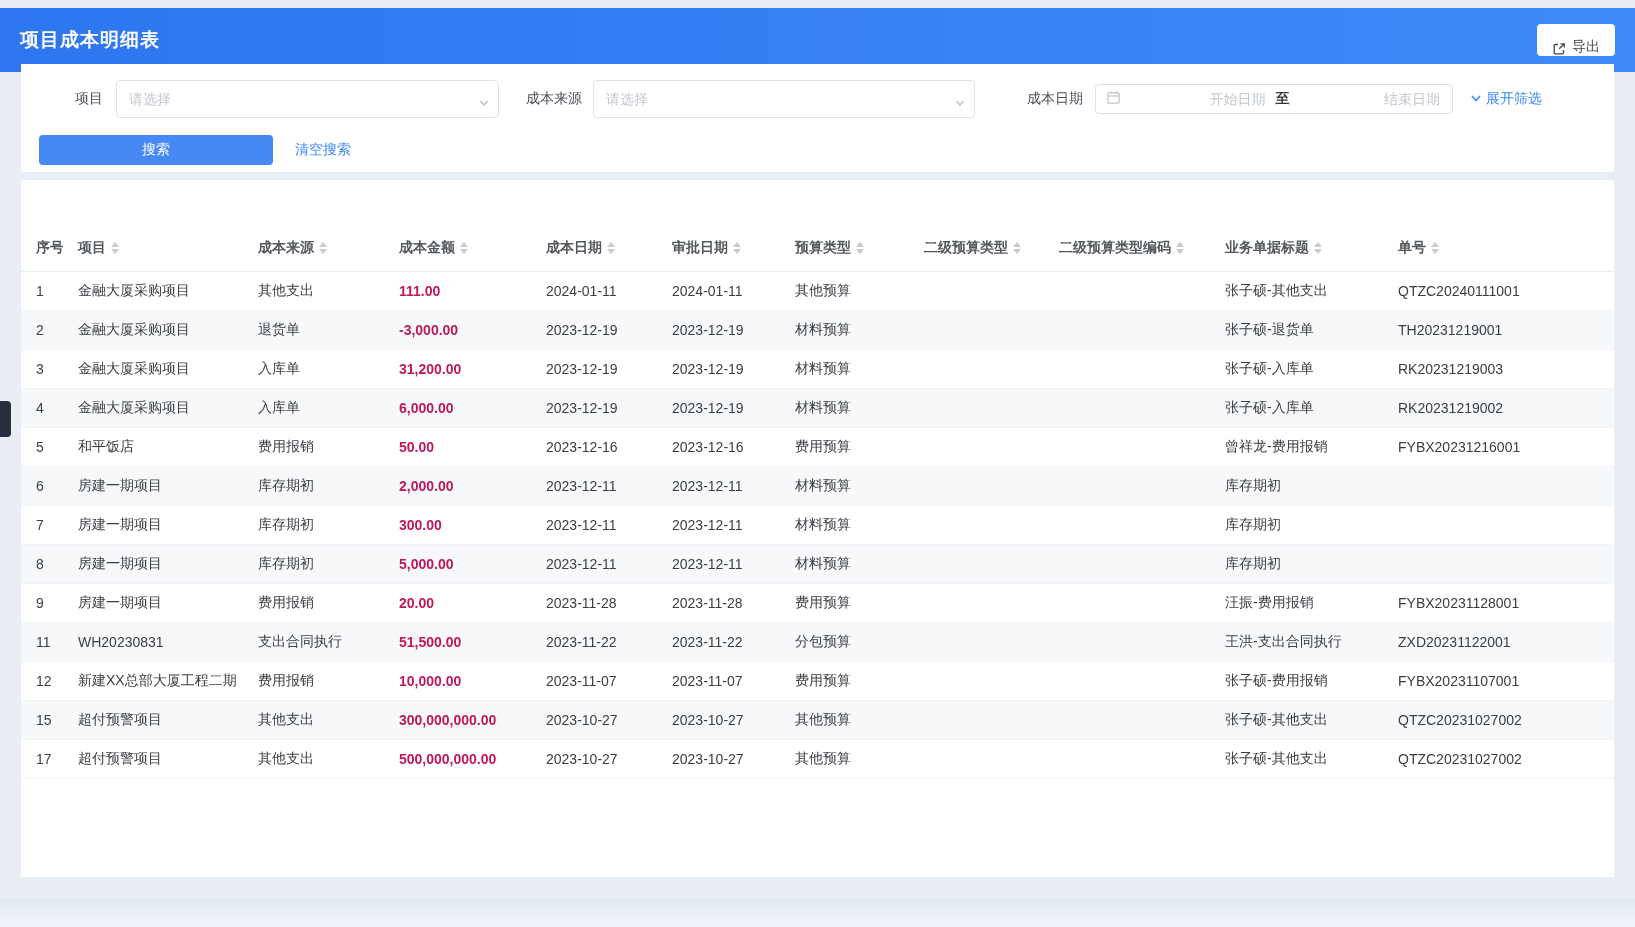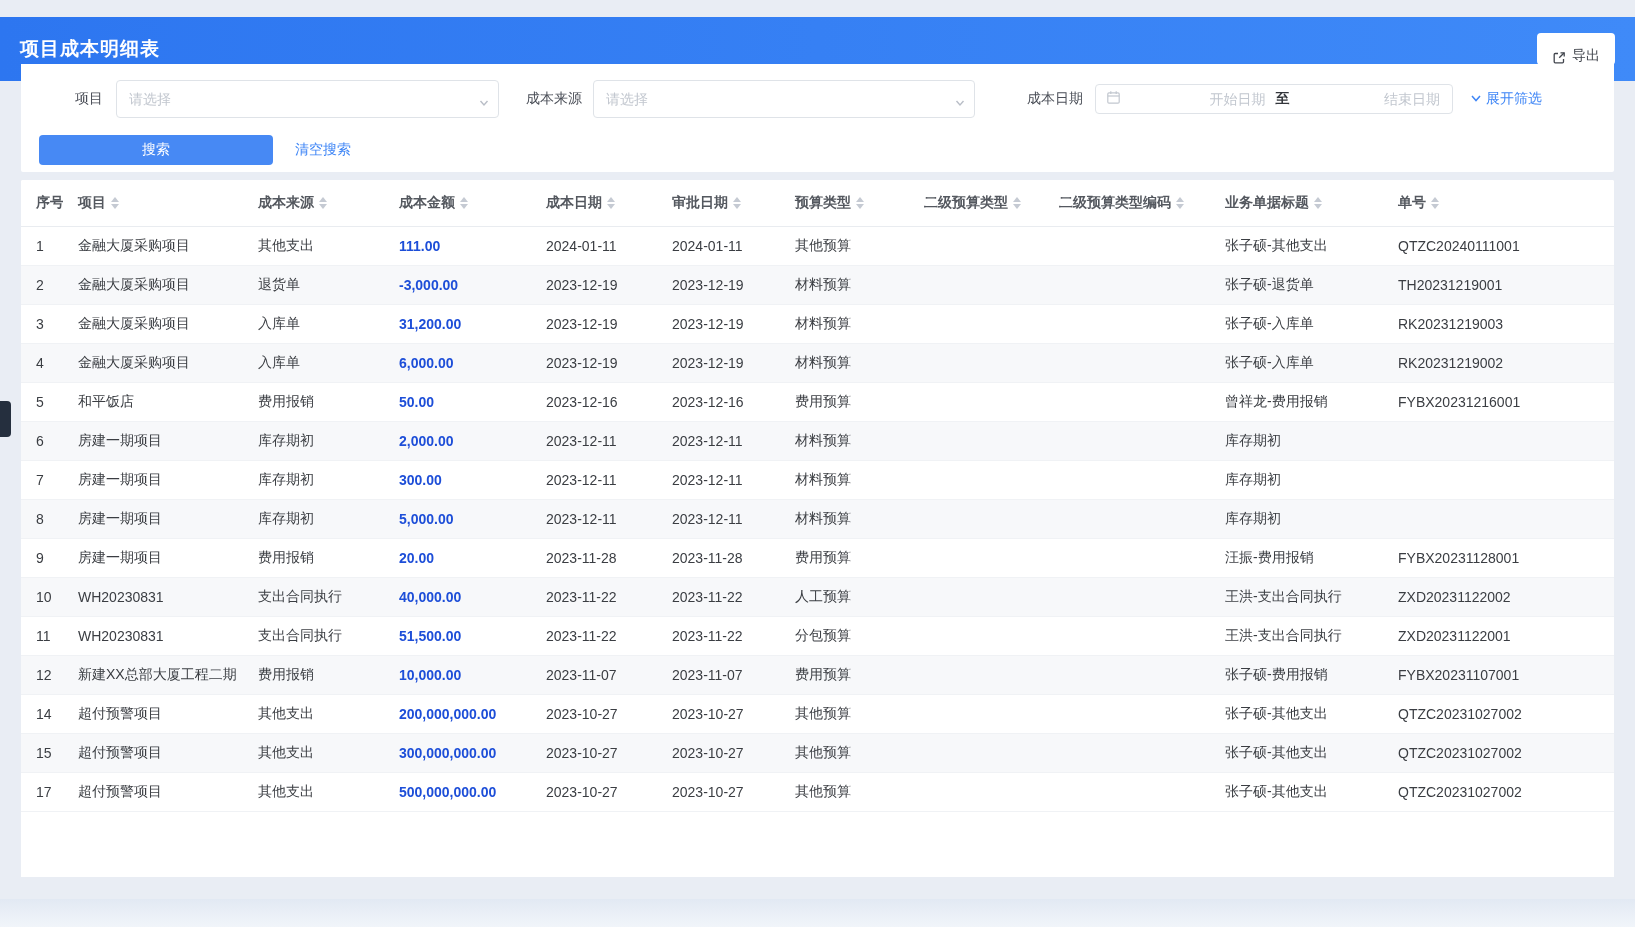--- a/index.html
+++ b/index.html
@@ -5,21 +5,21 @@
   * { box-sizing: border-box; }
   html,body { margin:0; padding:0; }
   body {
     width:1635px; height:927px; position:relative; overflow:hidden;
     background:#e9edf4;
     font-family:"Liberation Sans", sans-serif;
   }
 
   
   .topbar {
-    position:absolute; top:17px; left:0; right:0; height:64px;
+    position:absolute; top:8px; left:0; right:0; height:64px;
     background:linear-gradient(90deg,#2d76f0,#3f8af8);
     display:flex; align-items:center; justify-content:space-between;
     padding:0 20px;
     gap:32px;
   }
   .page-title { color:#ffffff; font-size:19px; font-weight:bold; letter-spacing:1px; }
   .export-btn {
     background:#ffffff; border:none; border-radius:4px; height:32px; padding:0 15px;
     display:flex; align-items:flex-end; gap:6px; font-size:14px; color:#41454d; cursor:pointer;
     font-family:"Liberation Sans", sans-serif;
@@ -73,32 +73,32 @@
     border:none; border-radius:4px; font-size:14px; cursor:pointer;
     font-family:"Liberation Sans", sans-serif;
   }
   .clear-link { margin-left:22px; color:#3f86f6; font-size:14px; cursor:pointer; }
 
   
   .table-card {
     position:absolute; top:180px; left:21px; right:21px; bottom:50px;
     background:#ffffff; overflow:hidden; border-radius:2px 2px 0 0;
   }
-  table { width:100%; border-collapse:collapse; table-layout:fixed; }
+  table { width:100%; border-collapse:collapse; table-layout:fixed;margin-top:45px; }
   th {
     height:46px; text-align:left; padding:0 8px 0 15px; font-size:14px;
     color:#54585f; font-weight:bold; background:#fff; border-bottom:1px solid #e9ecf0;
     white-space:nowrap; overflow:hidden;
   }
   td {
     height:39px; padding:0 8px 0 15px; font-size:14px; color:#3a3d42;
     border-bottom:1px solid #f0f2f5; white-space:nowrap; overflow:hidden;
   }
   tbody tr:nth-child(even) td { background:#f7f8fa; }
-  td.amount { color:#1d4ed8; font-weight:bold; }
+  td.amount { color:#be185d; font-weight:bold; }
 
   .th-label { vertical-align:middle; }
   .sorter {
     display:inline-flex; flex-direction:column; margin-left:5px; vertical-align:middle;
     cursor:pointer;
   }
   .sorter .up {
     width:0; height:0; border-left:4px solid transparent; border-right:4px solid transparent;
     border-bottom:5px solid #c5cad3; margin-bottom:2px;
   }
@@ -359,33 +359,20 @@
           <td class="amount">20.00</td>
           <td>2023-11-28</td>
           <td>2023-11-28</td>
           <td>费用预算</td>
           <td></td>
           <td></td>
           <td>汪振-费用报销</td>
           <td>FYBX20231128001</td>
         </tr>
         <tr>
-          <td>10</td>
-          <td>WH20230831</td>
-          <td>支出合同执行</td>
-          <td class="amount">40,000.00</td>
-          <td>2023-11-22</td>
-          <td>2023-11-22</td>
-          <td>人工预算</td>
-          <td></td>
-          <td></td>
-          <td>王洪-支出合同执行</td>
-          <td>ZXD20231122002</td>
-        </tr>
-        <tr>
           <td>11</td>
           <td>WH20230831</td>
           <td>支出合同执行</td>
           <td class="amount">51,500.00</td>
           <td>2023-11-22</td>
           <td>2023-11-22</td>
           <td>分包预算</td>
           <td></td>
           <td></td>
           <td>王洪-支出合同执行</td>
@@ -398,33 +385,20 @@
           <td class="amount">10,000.00</td>
           <td>2023-11-07</td>
           <td>2023-11-07</td>
           <td>费用预算</td>
           <td></td>
           <td></td>
           <td>张子硕-费用报销</td>
           <td>FYBX20231107001</td>
         </tr>
         <tr>
-          <td>14</td>
-          <td>超付预警项目</td>
-          <td>其他支出</td>
-          <td class="amount">200,000,000.00</td>
-          <td>2023-10-27</td>
-          <td>2023-10-27</td>
-          <td>其他预算</td>
-          <td></td>
-          <td></td>
-          <td>张子硕-其他支出</td>
-          <td>QTZC20231027002</td>
-        </tr>
-        <tr>
           <td>15</td>
           <td>超付预警项目</td>
           <td>其他支出</td>
           <td class="amount">300,000,000.00</td>
           <td>2023-10-27</td>
           <td>2023-10-27</td>
           <td>其他预算</td>
           <td></td>
           <td></td>
           <td>张子硕-其他支出</td>

